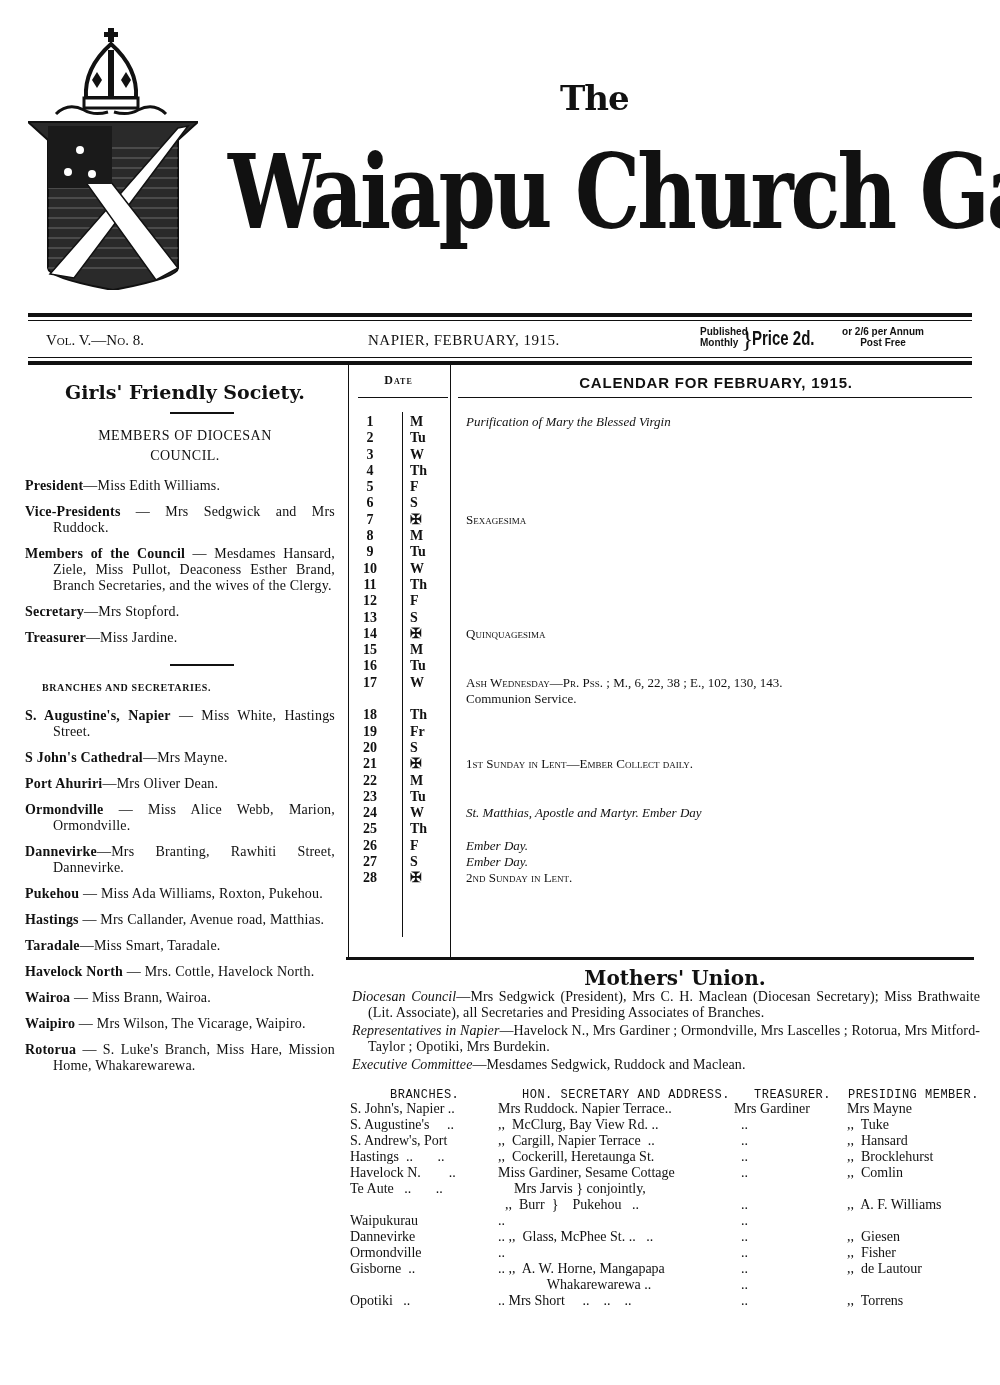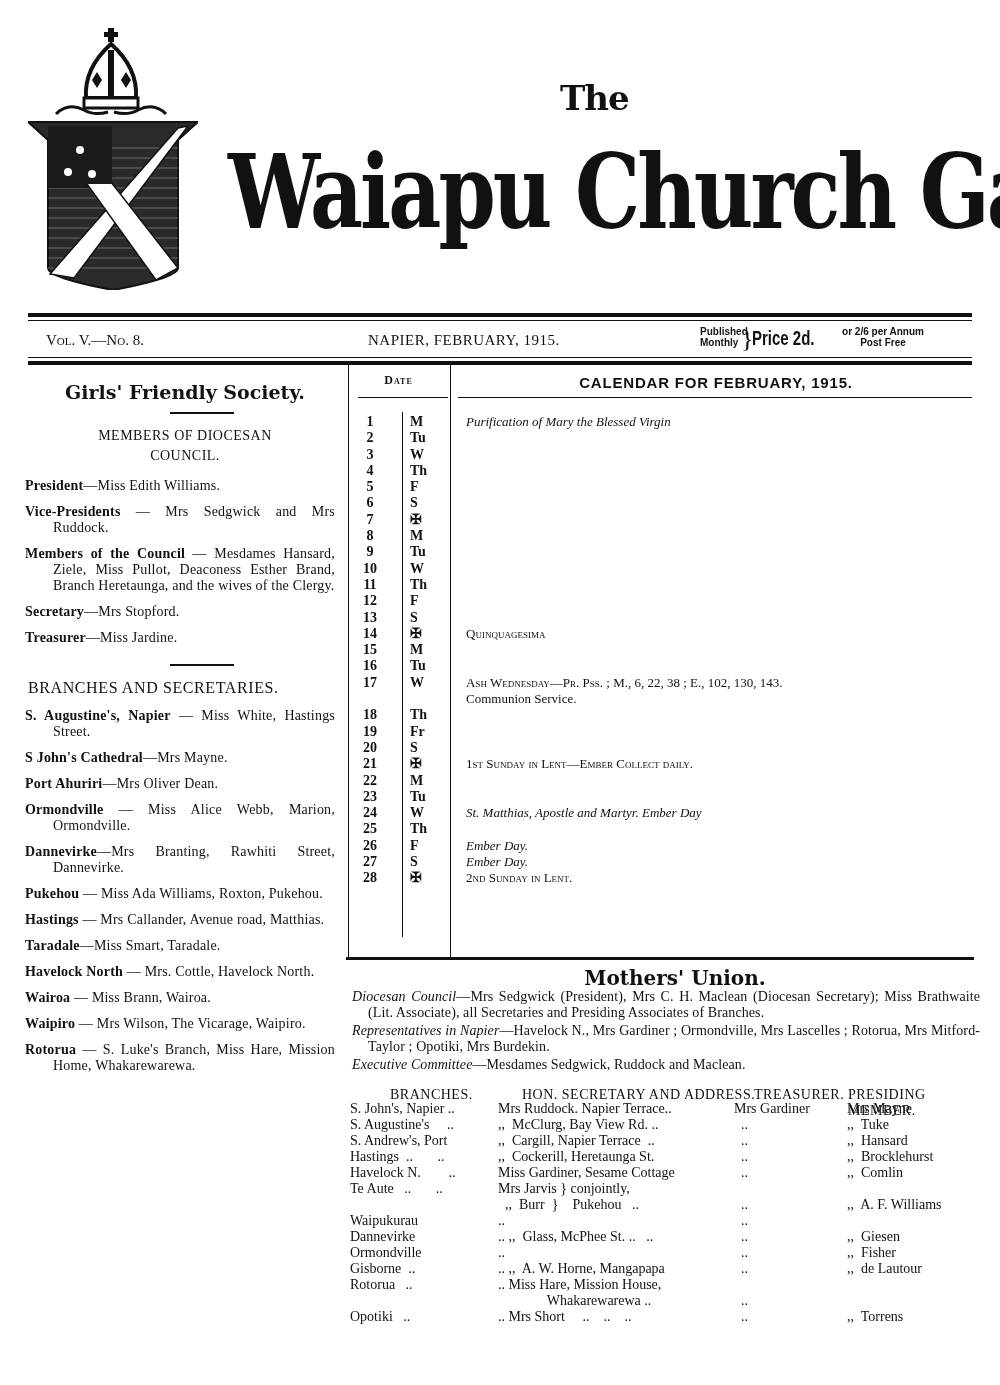--- a/index.html
+++ b/index.html
@@ -26,21 +26,21 @@
   .per-annum { position: absolute; left: 790px; top: 0px; font-family: "Liberation Sans", sans-serif; font-weight: bold; font-size: 10px; line-height: 11px; text-align: center; width: 130px; }
 
   
   .left-col { position: absolute; left: 20px; top: 380px; width: 315px; font-size: 14px; line-height: 16px; }
   .blackletter { font-family: "DejaVu Serif", serif; font-weight: bold; }
   .gfs-title { text-align: center; font-size: 19px; margin-left: 15px; margin-top: 4px; }
   .short-rule { width: 64px; height: 2px; background: #111; margin: 12px auto 12px 150px; }
   .center-head { text-align: center; font-size: 14px; letter-spacing: 0.5px; margin-left: 15px; line-height: 20px; }
   .entry { padding-left: 33px; text-indent: -28px; text-align: justify; margin-bottom: 10px; letter-spacing: 0.2px; }
   .entry .lbl { font-weight: bold; }
-  .branches-head { margin: 6px 0 12px 8px; letter-spacing: 0.6px; font-size: 16px; }
+  .branches-head { margin: 6px 0 12px 22px; letter-spacing: 0.6px; font-size: 10px; font-weight: bold; }
 
   
   .cal { position: absolute; left: 346px; top: 365px; width: 628px; height: 646px; }
   .cal-vline { position: absolute; top: 0; width: 1px; background: #111; }
   .cal-date-head { position: absolute; left: 0; top: 8px; width: 105px; text-align: center; font-size: 12px; font-variant: small-caps; font-weight: bold; letter-spacing: 1px; }
   .cal-title { position: absolute; left: 120px; top: 9px; width: 500px; text-align: center; font-family: "Liberation Sans", sans-serif; font-weight: bold; font-size: 15px; letter-spacing: 0.8px; }
   .cal-head-rule1 { position: absolute; left: 12px; width: 90px; top: 32px; height: 1px; background: #111; }
   .cal-head-rule2 { position: absolute; left: 112px; width: 514px; top: 32px; height: 1px; background: #111; }
   .cal-rows { position: absolute; left: 0; top: 49px; width: 628px; }
   .cal-row { position: relative; height: 16.3px; font-size: 14px; line-height: 16px; }
@@ -53,21 +53,21 @@
   .ev-sub { display: block; padding-right: 130px; }
   .cal-bottom-rule { position: absolute; left: 346px; width: 628px; top: 957px; height: 3px; background: #111; }
 
   
   .mu { position: absolute; left: 350px; top: 970px; width: 630px; font-size: 14px; line-height: 16px; }
   .mu-title { text-align: center; font-size: 20px; margin-bottom: 3px; margin-left: 20px; }
   .mu-para { padding-left: 18px; text-indent: -16px; text-align: justify; margin-bottom: 2px; letter-spacing: 0.1px; }
   .mu-para .it { font-style: italic; }
   .mu-table { margin-top: 14px; font-size: 14px; line-height: 16px; }
   .mu-th { position: relative; height: 14px; font-size: 9px; font-variant: small-caps; letter-spacing: 0.5px; }
-  .mu-th span { position: absolute; top: 0; text-transform: uppercase; font-size: 14px; }
+  .mu-th span { position: absolute; top: 0; text-transform: uppercase; font-size: 12px; font-family: Liberation Mono, monospace; }
   .mu-tr { position: relative; height: 16px; white-space: nowrap; }
   .mu-tr span { position: absolute; top: 0; }
   .c1 { left: 0; text-align: right; }
   .c2 { left: 148px; }
   .c3 { left: 384px; }
   .c4 { left: 497px; }
 </style>
 </head>
 <body>
 
@@ -139,21 +139,21 @@
 <div class="left-col">
   <div class="gfs-title blackletter">Girls' Friendly Society.</div>
   <div class="short-rule"></div>
   <div class="center-head">
     <span>MEMBERS OF DIOCESAN</span><br>
     <span>COUNCIL.</span>
   </div>
   <div style="height:12px"></div>
   <div class="entry"><span class="lbl">President</span><span>—Miss Edith Williams.</span></div>
   <div class="entry"><span class="lbl">Vice-Presidents</span><span> — Mrs Sedgwick and Mrs Ruddock.</span></div>
-  <div class="entry"><span class="lbl">Members of the Council</span><span> — Mesdames Hansard, Ziele, Miss Pullot, Deaconess Esther Brand, Branch Heretaunga, and the wives of the Clergy.</span></div>
+  <div class="entry"><span class="lbl">Members of the Council</span><span> — Mesdames Hansard, Ziele, Miss Pullot, Deaconess Esther Brand, Branch Secretaries, and the wives of the Clergy.</span></div>
   <div class="entry"><span class="lbl">Secretary</span><span>—Mrs Stopford.</span></div>
   <div class="entry"><span class="lbl">Treasurer</span><span>—Miss Jardine.</span></div>
   <div class="short-rule" style="margin-top:18px;margin-bottom:14px;"></div>
   <div class="branches-head">BRANCHES AND SECRETARIES.</div>
   <div class="entry"><span class="lbl">S. Augustine's, Napier</span><span> — Miss White, Hastings Street.</span></div>
   <div class="entry"><span class="lbl">S John's Cathedral</span><span>—Mrs Mayne.</span></div>
   <div class="entry"><span class="lbl">Port Ahuriri</span><span>—Mrs Oliver Dean.</span></div>
   <div class="entry"><span class="lbl">Ormondville</span><span> — Miss Alice Webb, Marion, Ormondville.</span></div>
   <div class="entry"><span class="lbl">Dannevirke</span><span>—Mrs Branting, Rawhiti Street, Dannevirke.</span></div>
   <div class="entry"><span class="lbl">Pukehou</span><span> — Miss Ada Williams, Roxton, Pukehou.</span></div>
@@ -200,20 +200,21 @@
         <span class="cal-event "><span></span></span>
       </div>
       <div class="cal-row">
         <span class="cal-num">6</span>
         <span class="cal-day">S</span>
         <span class="cal-event "><span></span></span>
       </div>
       <div class="cal-row">
         <span class="cal-num">7</span>
         <span class="cal-day">✠</span>
+        <span class="cal-event ev-caps"><span>Sexagesima</span></span>
       </div>
       <div class="cal-row">
         <span class="cal-num">8</span>
         <span class="cal-day">M</span>
         <span class="cal-event "><span></span></span>
       </div>
       <div class="cal-row">
         <span class="cal-num">9</span>
         <span class="cal-day">Tu</span>
         <span class="cal-event "><span></span></span>
@@ -355,21 +356,21 @@
           <span class="c4" style="white-space: pre;">,,  Brocklehurst</span>
         </div>
         <div class="mu-tr">
           <span class="c1" style="white-space: pre;">Havelock N.        ..</span>
           <span class="c2" style="white-space: pre;">Miss Gardiner, Sesame Cottage</span>
           <span class="c3" style="white-space: pre;">  ..</span>
           <span class="c4" style="white-space: pre;">,,  Comlin</span>
         </div>
         <div class="mu-tr">
           <span class="c1" style="white-space: pre;">Te Aute   ..       ..</span>
-          <span class="c2" style="white-space: pre;">Mrs Jarvis } conjointly,</span>
+          <span class="c2" style="white-space: pre; margin-left: 16px;">Mrs Jarvis } conjointly,</span>
           <span class="c3" style="white-space: pre;"></span>
           <span class="c4" style="white-space: pre;"></span>
         </div>
         <div class="mu-tr">
           <span class="c1" style="white-space: pre;"></span>
           <span class="c2" style="white-space: pre;">  ,,  Burr  }    Pukehou   ..</span>
           <span class="c3" style="white-space: pre;">  ..</span>
           <span class="c4" style="white-space: pre;">,,  A. F. Williams</span>
         </div>
         <div class="mu-tr">
@@ -390,26 +391,20 @@
           <span class="c3" style="white-space: pre;">  ..</span>
           <span class="c4" style="white-space: pre;">,,  Fisher</span>
         </div>
         <div class="mu-tr">
           <span class="c1" style="white-space: pre;">Gisborne  ..</span>
           <span class="c2" style="white-space: pre;">.. ,,  A. W. Horne, Mangapapa</span>
           <span class="c3" style="white-space: pre;">  ..</span>
           <span class="c4" style="white-space: pre;">,,  de Lautour</span>
         </div>
         <div class="mu-tr">
-          <span class="c1" style="white-space: pre;">Rotorua   ..</span>
-          <span class="c2" style="white-space: pre;">.. Miss Hare, Mission House,</span>
-          <span class="c3" style="white-space: pre;"></span>
-          <span class="c4" style="white-space: pre;"></span>
-        </div>
-        <div class="mu-tr">
           <span class="c1" style="white-space: pre;"></span>
           <span class="c2" style="white-space: pre;">              Whakarewarewa ..</span>
           <span class="c3" style="white-space: pre;">  ..</span>
           <span class="c4" style="white-space: pre;"></span>
         </div>
         <div class="mu-tr">
           <span class="c1" style="white-space: pre;">Opotiki   ..</span>
           <span class="c2" style="white-space: pre;">.. Mrs Short     ..    ..    ..</span>
           <span class="c3" style="white-space: pre;">  ..</span>
           <span class="c4" style="white-space: pre;">,,  Torrens</span>

